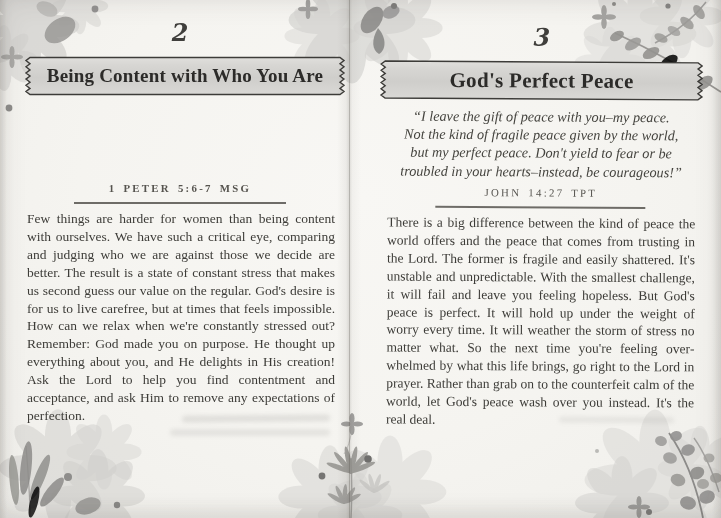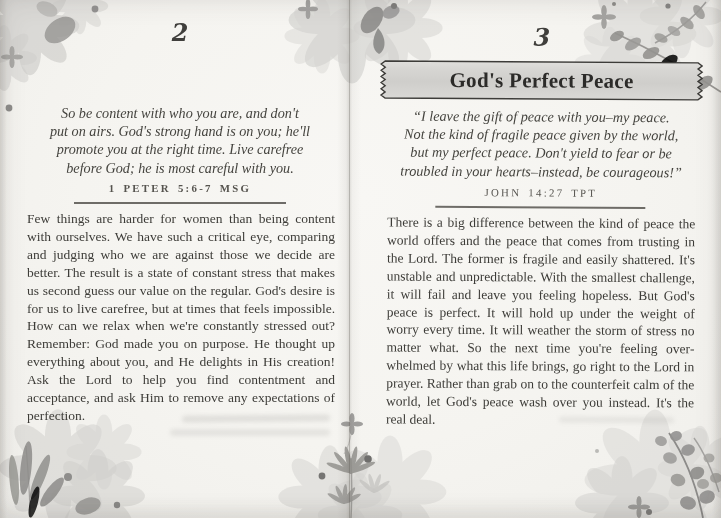--- a/index.html
+++ b/index.html
@@ -211,24 +211,26 @@
       <ellipse cx="703" cy="484" rx="6" ry="5" fill="#9d9c99" opacity=".8"></ellipse>
       <ellipse cx="709" cy="458" rx="5.5" ry="4.5" fill="#a2a19e" opacity=".8"></ellipse>
       <use href="#plusflower" transform="translate(639,507) scale(1.1)" style="color:#9c9b98"></use>
       <circle cx="649" cy="512" r="3" fill="#7d7c7a"></circle>
       <circle cx="597" cy="451" r="2" fill="#a3a2a0" opacity=".7"></circle>
     </g>
   </svg>
 
   <div class="page left">
     <div class="page-number">2</div>
-    <div class="quote">So be content with who you are, and don't
-put on airs. God's strong hand is on you; he'll
-promote you at the right time. Live carefree
-before God; he is most careful with you.</div>
+    <div class="banner">
+      <svg viewBox="0 0 326 40" preserveAspectRatio="none">
+        <path d="M8,1.5 L318,1.5 L322,4.6 L318,7.7 L322,10.8 L318,13.9 L322,17 L318,20 L322,23.1 L318,26.2 L322,29.3 L318,32.4 L322,35.5 L318,38.5 L8,38.5 L4,35.5 L8,32.4 L4,29.3 L8,26.2 L4,23.1 L8,20 L4,17 L8,13.9 L4,10.8 L8,7.7 L4,4.6 Z" fill="url(#bannerGrad)" stroke="#3d3c39" stroke-width="1.4"></path>
+      </svg>
+      <span class="banner-text">Being Content with Who You Are</span>
+    </div>
     <div class="reference">1 PETER 5:6-7 MSG</div>
     <div class="divider"></div>
     <div class="body-text">Few things are harder for women than being content with ourselves. We have such a critical eye, compar­ing and judging who we are against those we decide are better. The result is a state of constant stress that makes us second guess our value on the regular. God's desire is for us to live carefree, but at times that feels impossible. How can we relax when we're constantly stressed out? Remember: God made you on purpose. He thought up everything about you, and He delights in His creation! Ask the Lord to help you find con­tentment and acceptance, and ask Him to remove any expectations of perfection.</div>
     <div class="smudge" style="left:182px;top:415px;width:148px;height:7px;opacity:.20;transform:rotate(-.5deg);"></div>
     <div class="smudge" style="left:170px;top:429px;width:160px;height:7px;opacity:.16;"></div>
   </div>
 
   <div class="page right">
     <div class="tilt">
       <div class="page-number">3</div>

